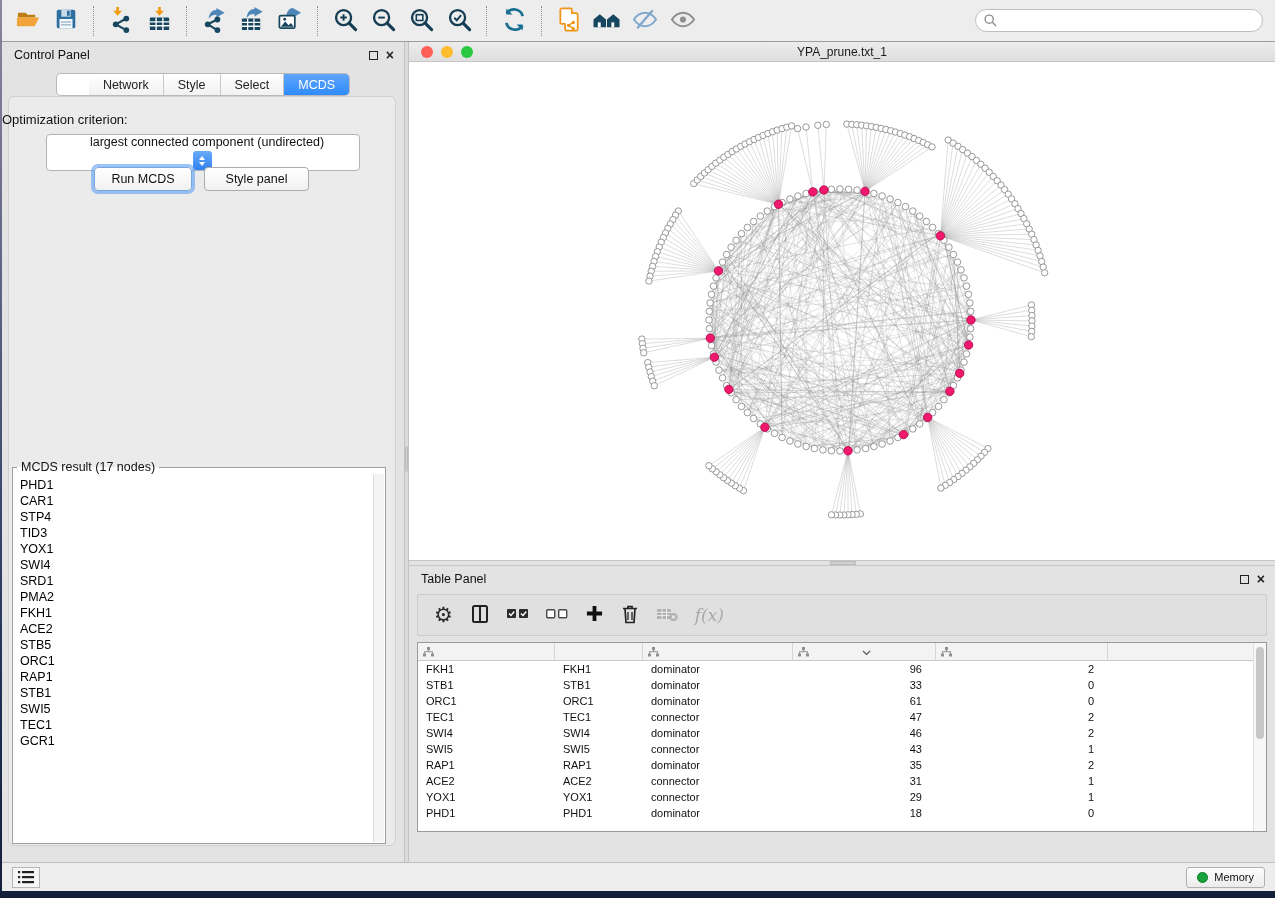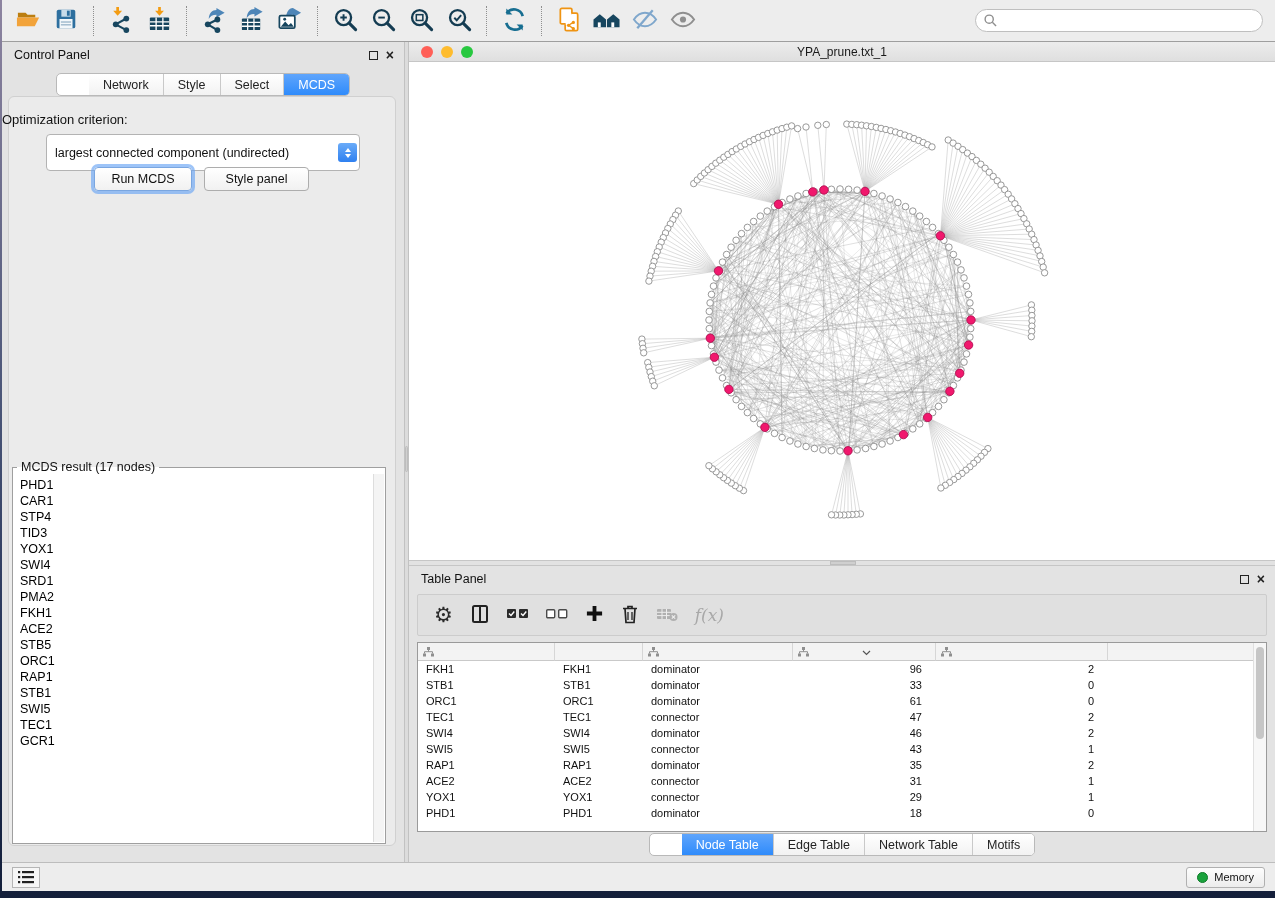--- a/index.html
+++ b/index.html
@@ -31,21 +31,21 @@
   .seg .seg-btn { font-size:12.5px; color:#222; background:linear-gradient(#ffffff,#f2f2f2);
     border:none; border-left:1px solid #c9c9c9; padding:0 14px; height:21px; cursor:default; }
   .seg .seg-btn:first-child { border-left:none; }
   .seg .seg-btn.active { background:linear-gradient(#5fa5fc,#2f8bfb); color:#fff; }
   .cp-tabs { position:absolute; top:31px; left:0; right:0; display:flex; justify-content:center; }
 
   .cp-card { position:absolute; left:6px; right:8px; top:54px; bottom:16px; background:#ebebeb;
     border:1px solid #d0d0d0; border-radius:6px; }
   .opt-label { position:absolute; top:70px; left:0; right:0; font-size:13px; color:#111; }
   .criterion { position:absolute; top:92px; left:44px; width:314px; height:37px; background:#fff;
-    border:1px solid #b3b3b3; border-radius:4px; display:flex; align-items:center; }
+    border:1px solid #b3b3b3; border-radius:4px; display:flex; align-items:center;flex-direction:column; }
   .criterion .val { flex:1; font-size:12.5px; padding-left:8px; color:#111; white-space:nowrap; }
   .stepper { width:19px; height:19px; margin-right:2px; border-radius:3px;
     background:linear-gradient(#6aabf8,#2f80f0); display:flex; flex-direction:column; align-items:center; justify-content:center; gap:2px; }
   .stepper i { width:0; height:0; border-left:3.5px solid transparent; border-right:3.5px solid transparent; display:block; }
   .stepper .up { border-bottom:4px solid #fff; }
   .stepper .dn { border-top:4px solid #fff; }
   .btn { height:24px; background:linear-gradient(#ffffff,#f1f1f1); border:1px solid #adadad;
     border-radius:4px; font-size:12.5px; color:#111; padding:0 12px; cursor:default; }
   .btn.focus-ring { box-shadow:0 0 0 3px rgba(105,165,245,.65); border-color:#7aa6e0; }
   .run-btn { position:absolute; top:125px; left:92px; width:98px; }
@@ -1350,28 +1350,20 @@
               <div class="td left" style="width: 88px;">PHD1</div>
               <div class="td left" style="width: 150px;">dominator</div>
               <div class="td right" style="width: 143px;">18</div>
               <div class="td right" style="width: 172px;">0</div>
             </div>
           </div>
         <div class="tbl-scroll">
             <div class="tbl-thumb"></div>
           </div>
       </div>
-      <div class="tp-tabs">
-          <div class="seg" id="tp-seg">
-            <button class="seg-btn active">Node Table</button>
-            <button class="seg-btn">Edge Table</button>
-            <button class="seg-btn">Network Table</button>
-            <button class="seg-btn">Motifs</button>
-          </div>
-        </div>
     </div>
   </div>
 
   <div class="status-bar">
     <div class="list-btn">
       <svg width="16" height="13" viewBox="0 0 16 13">
         <g fill="#222">
           <rect x="0" y="0" width="2.2" height="2.2"></rect>
             <rect x="4" y="0" width="12" height="2.2"></rect>
           <rect x="0" y="5" width="2.2" height="2.2"></rect>

